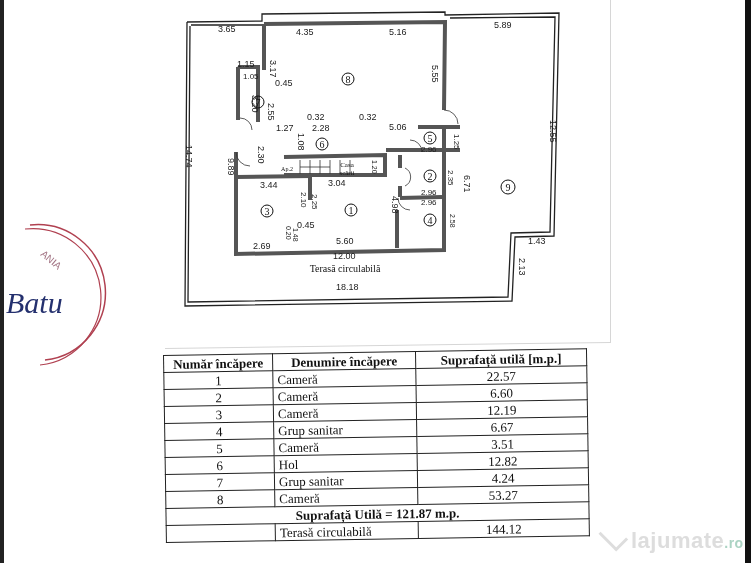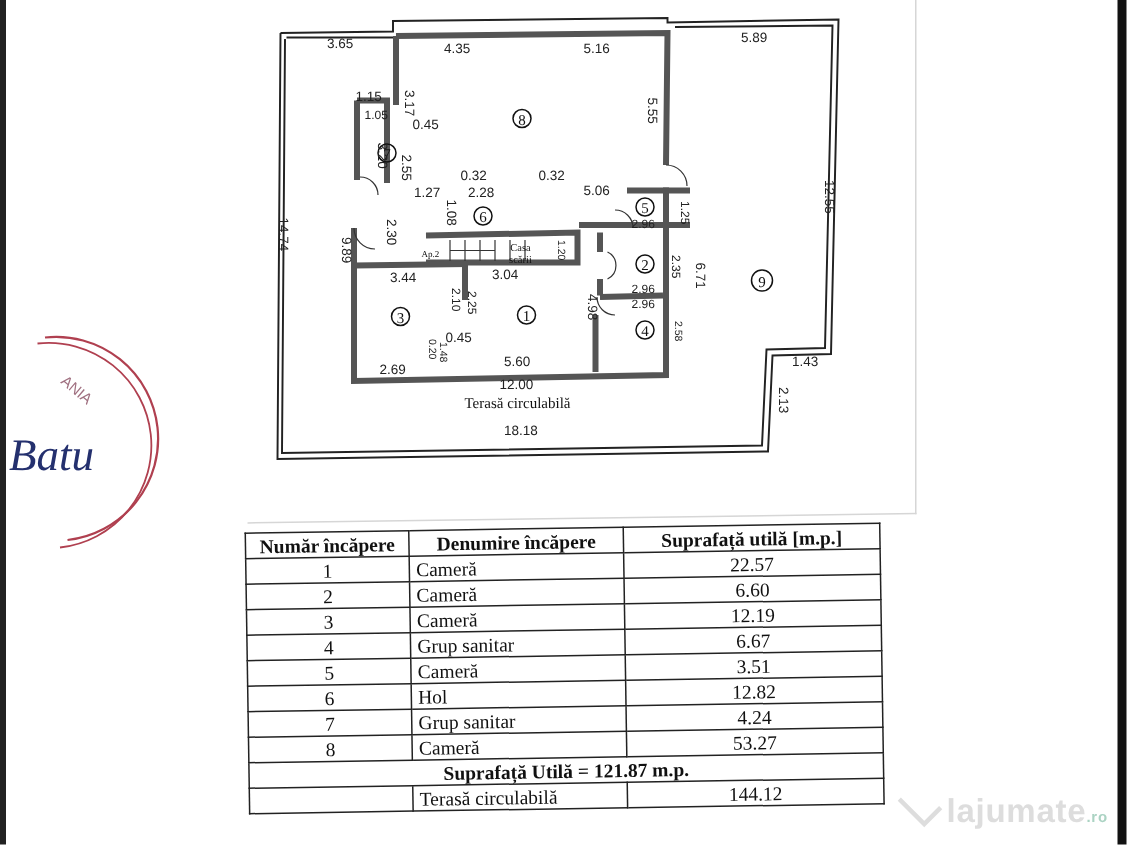--- a/index.html
+++ b/index.html
@@ -12,21 +12,21 @@
   .lbl { font-family:"Liberation Serif", serif; font-size:10px; fill:#111; }
   .stamp { position:absolute; left:0; top:215px; }
   table.rooms { position:absolute; left:163px; top:355px; width:424px; border-collapse:collapse; transform:rotate(-0.9deg); transform-origin:left top; font-size:13px; }
   table.rooms td, table.rooms th { border:1.5px solid #222; padding:0 4px; height:16px; line-height:15px; }
   table.rooms th { font-weight:bold; font-size:13px; }
   table.rooms td.num { text-align:center; width:100px; }
   table.rooms td.name { text-align:left; width:134px; }
   table.rooms td.area { text-align:center; }
   table.rooms td.total { text-align:center; font-weight:bold; }
   .watermark { position:absolute; left:598px; top:528px; font-family:"Liberation Sans", sans-serif; font-size:22px; font-weight:bold; color:rgba(210,210,210,0.75); letter-spacing:0.5px; }
-  .watermark .ro { font-size:10px; color:rgba(150,200,180,0.8); }
+  .watermark .ro { font-size:14px; color:rgba(150,200,180,0.8); }
   .wm-icon { display:inline-block; width:22px; height:14px; border:3px solid rgba(210,210,210,0.75); border-top:none; border-left:none; transform:rotate(45deg) translateY(-4px); margin-right:8px; }
 </style>
 </head>
 <body>
 
 <div class="left-bar"></div>
 <div class="right-bar"></div>
 <div class="sheet-edge"></div>
 
 <svg class="plan" width="751" height="350" viewBox="0 0 751 350">

